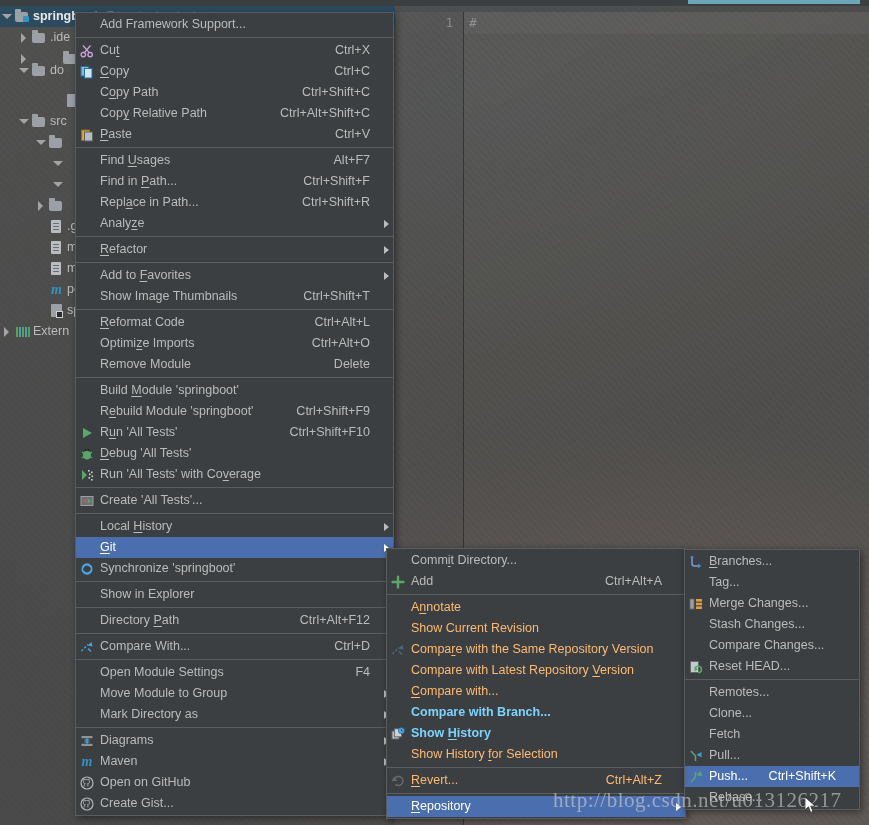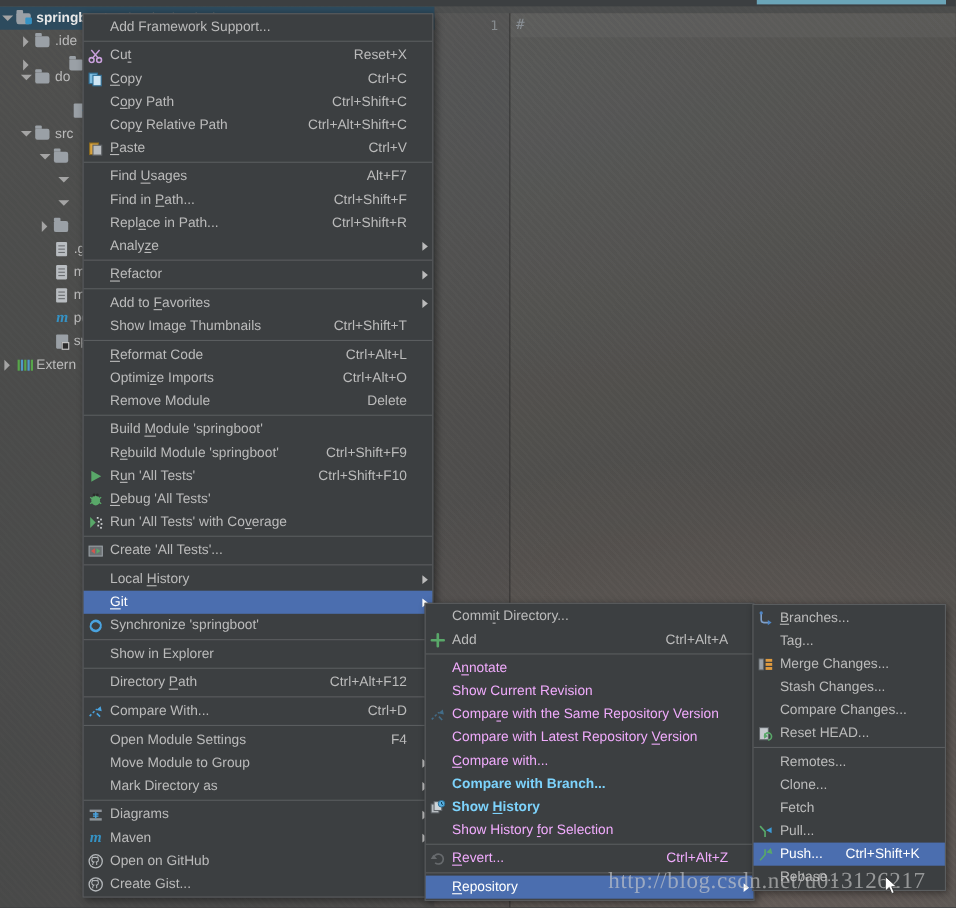--- a/index.html
+++ b/index.html
@@ -195,21 +195,21 @@
   .mi .mi-arrow.has::before {
     content:""; position:absolute; right:4px; top:7px;
     border-top:4px solid transparent; border-bottom:4px solid transparent;
     border-left:5px solid #bbbbbb;
   }
   .mi.selected {
     background:#4b6eaf;
   }
   .mi.selected .mi-label, .mi.selected .mi-accel { color:#ffffff; }
   .mi.selected .mi-arrow.has::before { border-left-color:#ffffff; }
-  .mi.disabled .mi-label, .mi.disabled .mi-accel { color:#f0abfc; }
+  .mi.disabled .mi-label, .mi.disabled .mi-accel { color:#fdba74; }
   .mi.bold .mi-label { font-weight:bold; color:#7dd3fc; }
   .sep {
     height:1px; margin:2px 0; background:#5a5d5f;
   }
   .mn { text-decoration:underline; text-decoration-thickness:1px; text-underline-offset:2px; }
 
   
   #menu-main   { left:75px;  top:12px;  width:317px; }
   #menu-git    { left:386px; top:548px; width:298px; }
   #menu-repo   { left:684px; top:549px; width:174px; }
@@ -351,21 +351,21 @@
       <div class="sep"></div>
       <div class="mi">
         <span class="mi-icon">
           <svg class="gi" viewBox="0 0 14 14">
             <circle cx="3.3" cy="10.6" r="2.2" fill="none" stroke="#c9a0dc" stroke-width="1.4"></circle>
             <circle cx="10.1" cy="10.6" r="2.2" fill="none" stroke="#c9a0dc" stroke-width="1.4"></circle>
             <path d="M3 1.5 L9.6 9.2 M10.5 1.5 L3.8 9.2" stroke="#c9a0dc" stroke-width="1.3" fill="none"></path>
           </svg>
         </span>
         <span class="mi-label">Cu<span class="mn">t</span></span>
-        <span class="mi-accel">Reset+X</span>
+        <span class="mi-accel">Ctrl+X</span>
         <span class="mi-arrow"></span>
       </div>
       <div class="mi">
         <span class="mi-icon">
           <svg class="gi" viewBox="0 0 14 14">
             <rect x="1" y="1.5" width="7.5" height="9.5" fill="#7fbde0" stroke="#2f6f96" stroke-width="1"></rect>
             <rect x="4.5" y="3.5" width="7.5" height="9.5" fill="#cfe6f4" stroke="#2f6f96" stroke-width="1"></rect>
           </svg>
         </span>
         <span class="mi-label"><span class="mn">C</span>opy</span>

